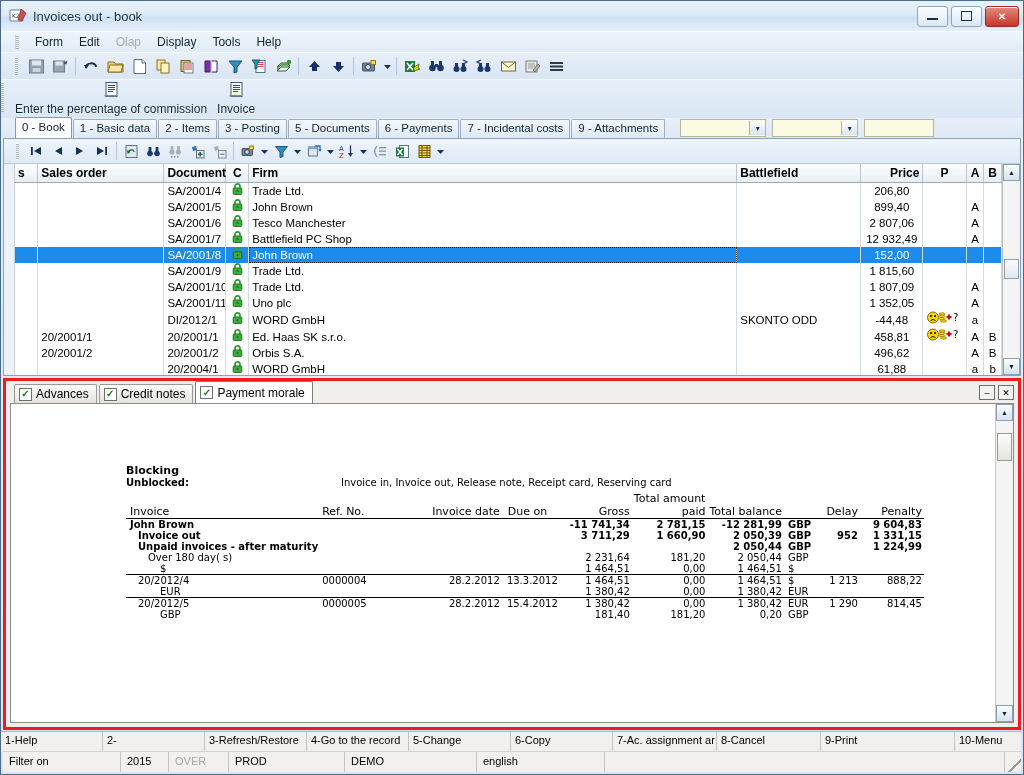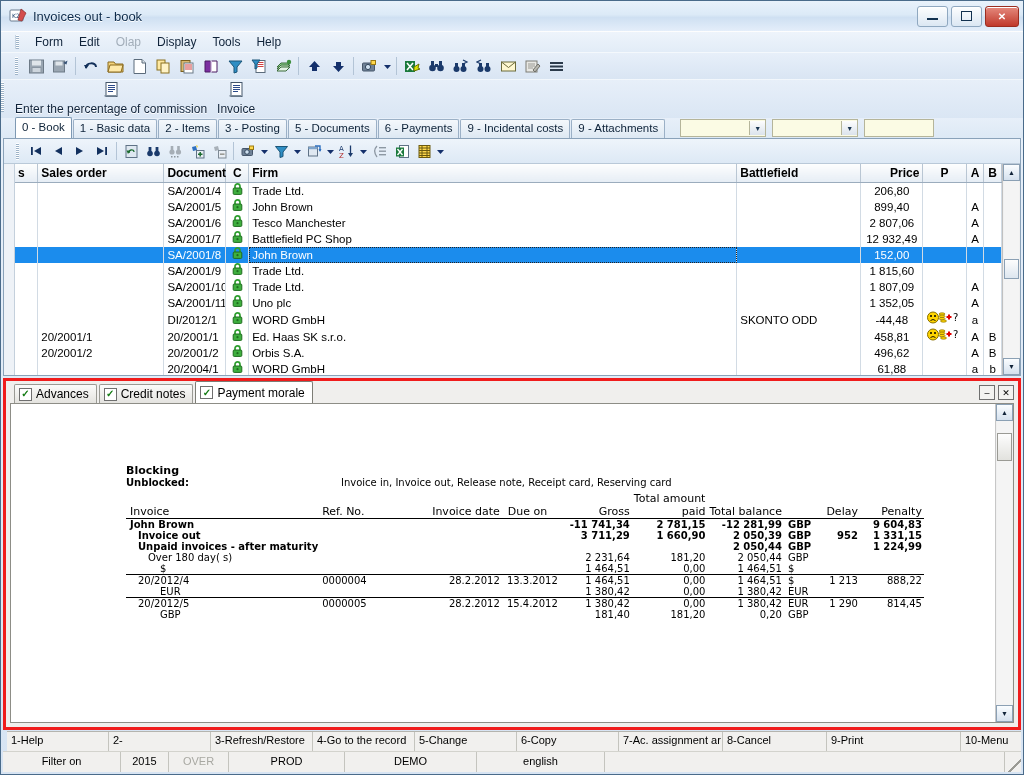--- a/index.html
+++ b/index.html
@@ -220,31 +220,31 @@
   }
   table.rep{border-collapse:collapse;font-size:10px;}
   table.rep td{padding:0 2px;white-space:nowrap;vertical-align:bottom;}
   .b{font-weight:bold;}
   .ra{text-align:right;}
   .rule-top td{border-top:1.6px solid #000;}
   .rule-thin td{border-top:1px solid #000;}
   
   .fkeys{
     flex:0 0 19px;height:19px;display:flex;align-items:stretch;
-    background:#f1f0ee;border-top:1px solid #b4b4ae;margin:1px 2px 0 6px;
+    background:#f1f0ee;border-top:1px solid #b4b4ae;margin:1px 2px 0 0;
     font-size:11px;color:#000;
   }
   .fk{
     border-right:1px solid #c4c4be;padding:2px 4px;box-sizing:border-box;
     white-space:nowrap;overflow:hidden;
   }
   .statusbar{
     flex:0 0 20px;height:20px;display:flex;align-items:stretch;
     background:#f1f0ee;border-top:1px solid #d3d3cd;margin:0 2px 2px 2px;
-    font-size:11px;color:#000;text-align:center;
+    font-size:11px;color:#000;
   }
   .sb{
     border-right:1px solid #c4c4be;padding:3px 6px;box-sizing:border-box;
     white-space:nowrap;overflow:hidden;
   }
   .sb.dim{color:#a8a8a2;}
   .grip-corner{
     margin-left:auto;width:14px;
     background:
       linear-gradient(135deg,transparent 60%,#9a9a94 60%,#9a9a94 70%,transparent 70%);
@@ -482,21 +482,21 @@
     </span>
   </div>
 
   <div class="tabrow">
     <span class="tab active">0 - Book</span>
     <span class="tab">1 - Basic data</span>
     <span class="tab">2 - Items</span>
     <span class="tab">3 - Posting</span>
     <span class="tab">5 - Documents</span>
     <span class="tab">6 - Payments</span>
-    <span class="tab">9 - Incidental costs</span>
+    <span class="tab">7 - Incidental costs</span>
     <span class="tab">9 - Attachments</span>
     <span class="tabfields">
       <span class="tf">
         <span class="inp"></span>
         <span class="drop">▼</span>
       </span>
       <span class="tf">
         <span class="inp"></span>
         <span class="drop">▼</span>
       </span>

